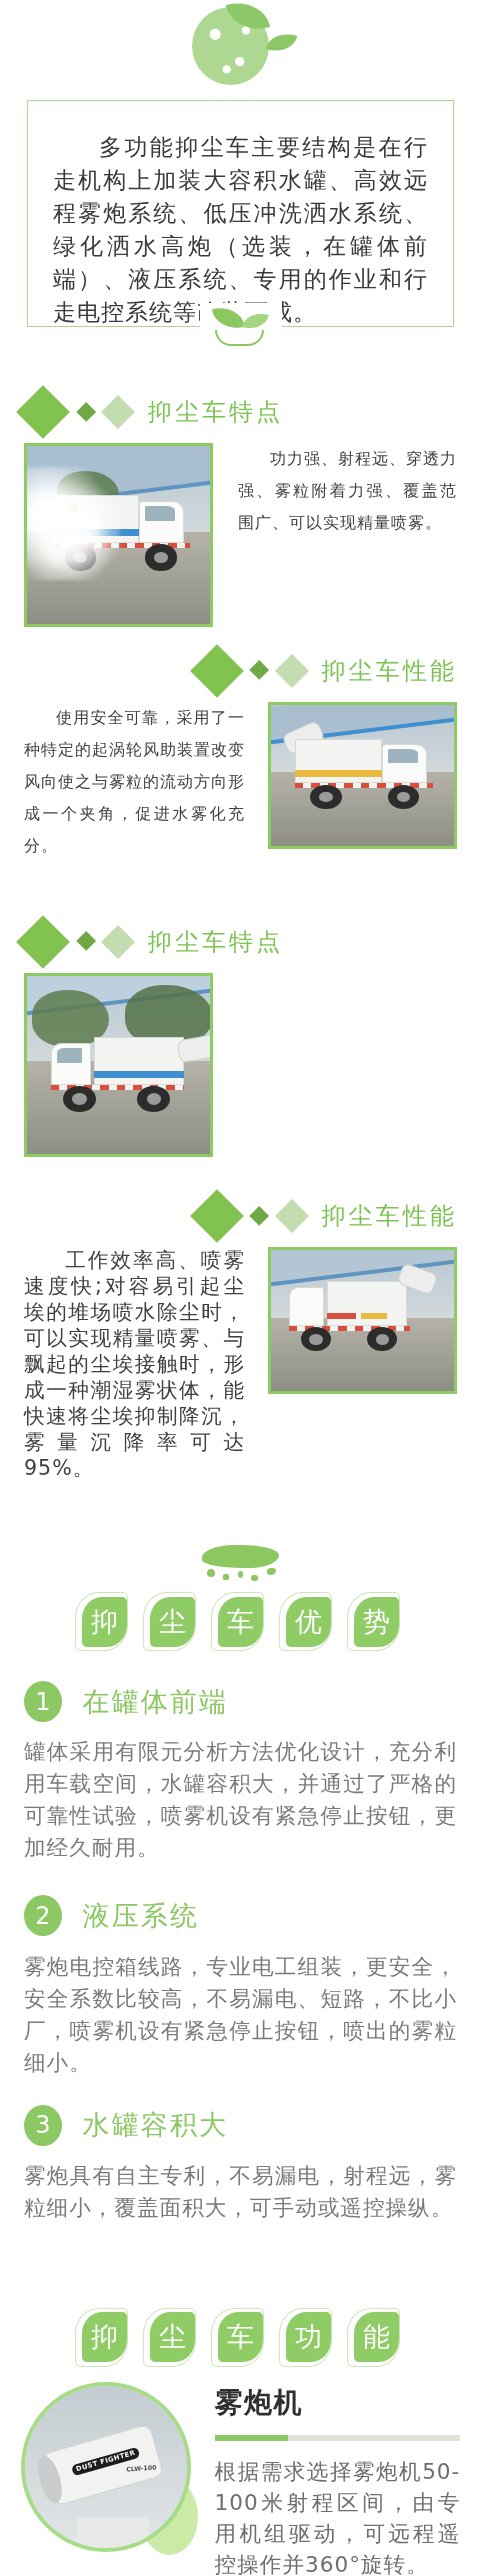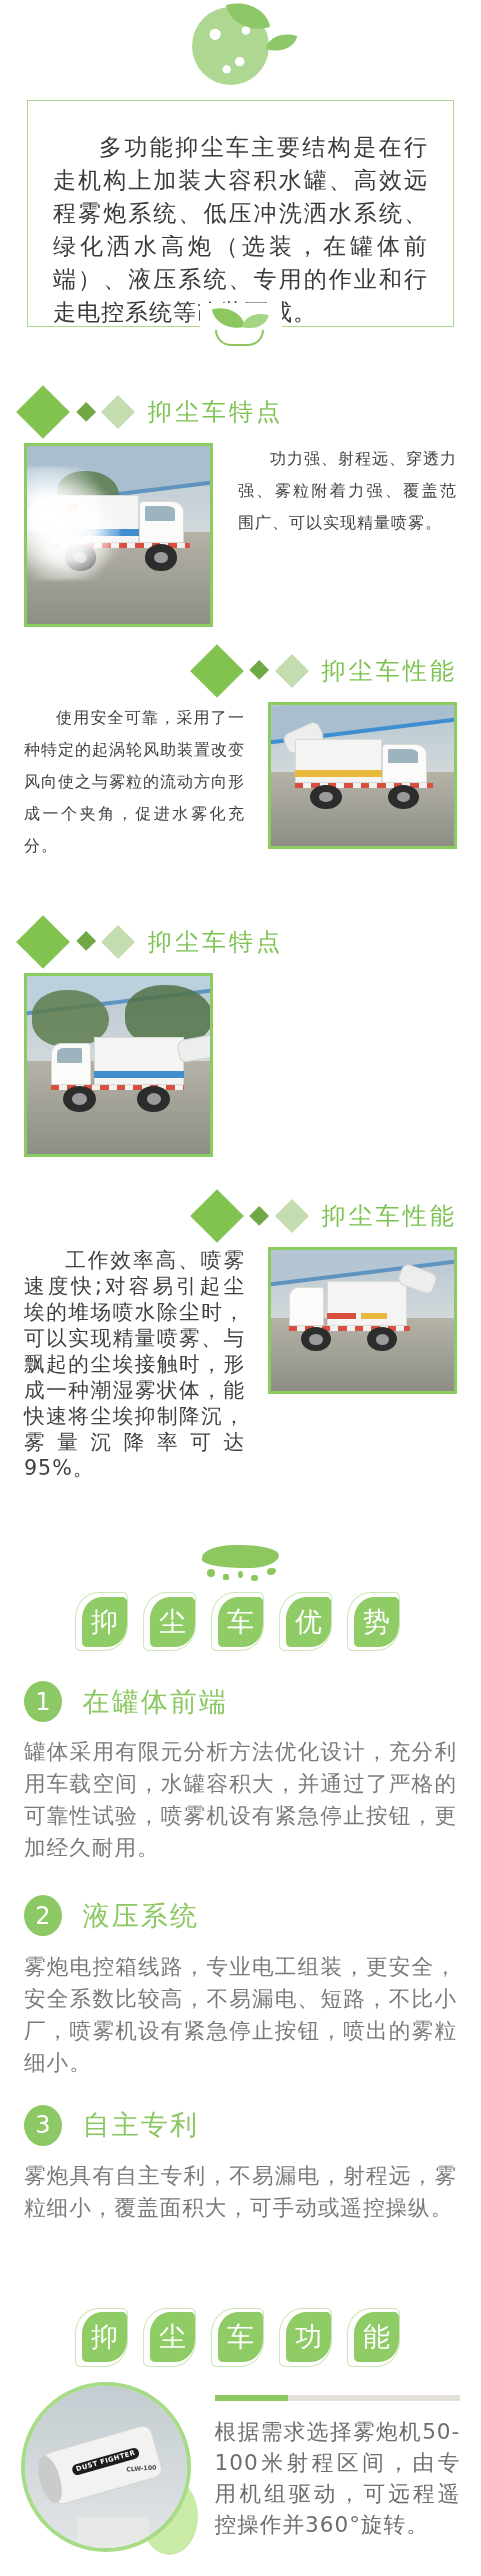--- a/index.html
+++ b/index.html
@@ -305,21 +305,21 @@
 <p class="adv-text">罐体采用有限元分析方法优化设计，充分利用车载空间，水罐容积大，并通过了严格的可靠性试验，喷雾机设有紧急停止按钮，更加经久耐用。</p>
 
 <div class="adv-head" style="margin-top:30px;">
   <span class="adv-num">2</span>
   <h3 class="adv-title">液压系统</h3>
 </div>
 <p class="adv-text">雾炮电控箱线路，专业电工组装，更安全，安全系数比较高，不易漏电、短路，不比小厂，喷雾机设有紧急停止按钮，喷出的雾粒细小。</p>
 
 <div class="adv-head" style="margin-top:25px;">
   <span class="adv-num">3</span>
-  <h3 class="adv-title">自主专利</h3>
+  <h3 class="adv-title">水罐容积大</h3>
 </div>
 <p class="adv-text">雾炮具有自主专利，不易漏电，射程远，雾粒细小，覆盖面积大，可手动或遥控操纵。</p>
 
 <div class="tiles" style="margin-top:82px;">
   <span class="tile-wrap">
       <i class="tile-outline"></i>
       <span class="tile">抑</span>
     </span>
   <span class="tile-wrap">
       <i class="tile-outline"></i>
@@ -346,19 +346,20 @@
       <i class="c-sky" style="bottom:0;"></i>
       <div class="barrel" style="position:absolute; left:21.6px; top:52px; width:113px; height:54px; transform:rotate(-16deg);">
         <i class="barrel-ring" style="left:-9.3px; top:1px; width:20.6px; height:49px;"></i>
         <span class="c-label" style="left:25px; top:17.5px;">DUST FIGHTER</span>
         <span class="c-model" style="left:77px; top:36px; transform:rotate(12deg);">CLW-100</span>
       </div>
       <i style="left:52px; bottom:0; width:72px; height:31px; background:#e7e9e7; border-radius:4.1px 4.1px 0 0;"></i>
     </div>
   </div>
   <div class="fn-col">
+    <h3 class="fn-title" style="margin-top:2.1px;">雾炮机</h3>
     <div class="fn-bar">
         <i class="fn-bar-fill" style="position:static;"></i>
       </div>
     <p class="fn-text">根据需求选择雾炮机50-100米射程区间，由专用机组驱动，可远程遥控操作并360°旋转。</p>
   </div>
 </div>
 
 
 </body></html>

